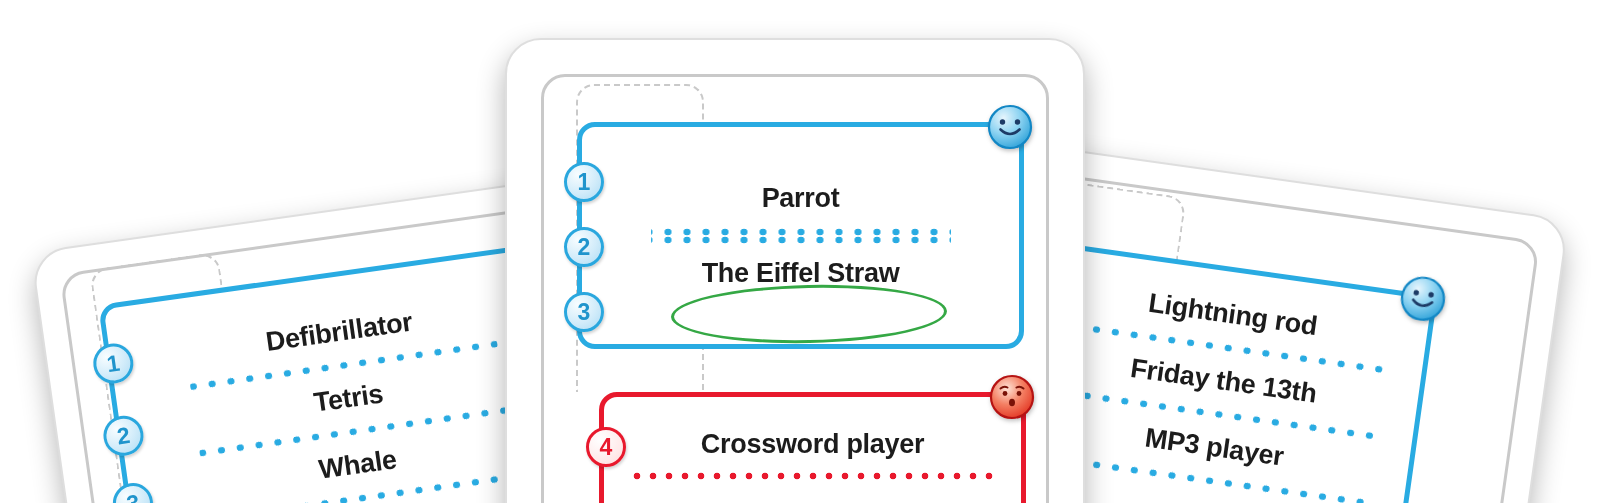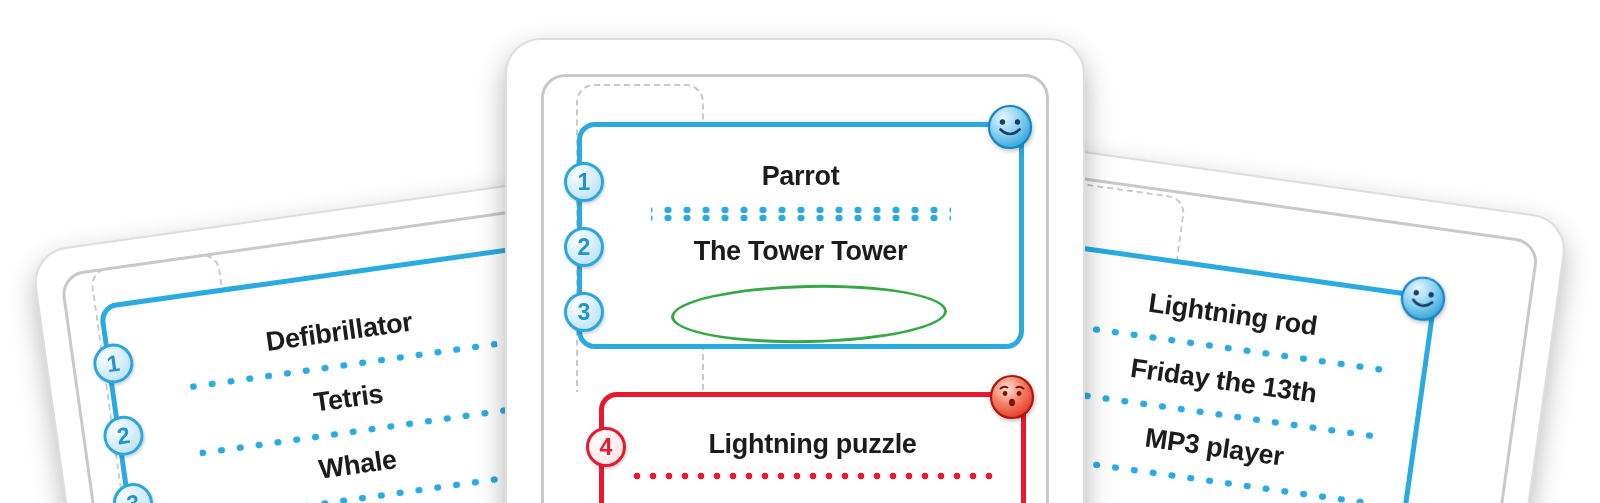--- a/index.html
+++ b/index.html
@@ -66,21 +66,21 @@
   .card-center .zone.blue .badge:nth-of-type(1){ top:35px; }
   .card-center .zone.blue .badge:nth-of-type(2){ top:100px; }
   .card-center .zone.blue .badge:nth-of-type(3){ top:165px; }
   .card-center .zone.red  .badge { top:30px; }
   .card-left .zone.blue .badge:nth-of-type(1){ top:35px; }
   .card-left .zone.blue .badge:nth-of-type(2){ top:108px; }
   .card-left .zone.blue .badge:nth-of-type(3){ top:176px; }
 
   
   .zone-content { position:relative; width:100%; height:100%; }
-  .card-center .zone.blue .zone-content { padding-top:32px; }
+  .card-center .zone.blue .zone-content { padding-top:54px; }
   .card-left   .zone.blue .zone-content { padding-top:38px; }
   .card-right  .zone.blue .zone-content { padding-top:25px; }
   .card-center .zone.red  .zone-content { padding-top:30px; }
 
   .word {
     font-weight:bold; font-size:27px; line-height:34px;
     text-align:center; color:#1c1c1c; letter-spacing:-0.3px;
   }
   .word + .dots { margin-top:13px; }
   .dots + .word { margin-top:12px; }
@@ -183,35 +183,35 @@
         <circle cx="30.5" cy="18" r="2.7" fill="#1d3b66"></circle>
         <path d="M13.5 25.5 Q23 34.5 32.5 25.5" fill="none" stroke="#1d3b66" stroke-width="2.6" stroke-linecap="round"></path>
       </svg>
       <div class="badge">1</div>
       <div class="badge">2</div>
       <div class="badge">3</div>
       <div class="zone-content">
         <div class="word">Parrot</div>
         <div class="dots"></div>
         <div class="dots"></div>
-        <div class="word">The Tower Tower</div>
+        <div class="word">The Eiffel Straw</div>
       </div>
       <div class="green-ellipse"></div>
     </div>
 
     <div class="zone red">
       <svg class="face" viewBox="0 0 46 46">
         <circle cx="23" cy="23" r="21" fill="url(#faceRed)" stroke="#b61313" stroke-width="2.2"></circle>
         <path d="M11.5 14.5 Q15 11.5 18.5 13.5" fill="none" stroke="#7a1208" stroke-width="2" stroke-linecap="round"></path>
         <path d="M27.5 13.5 Q31 11.5 34.5 14.5" fill="none" stroke="#7a1208" stroke-width="2" stroke-linecap="round"></path>
         <circle cx="16" cy="19.5" r="2.4" fill="#7a1208"></circle>
         <circle cx="30" cy="19.5" r="2.4" fill="#7a1208"></circle>
         <ellipse cx="23" cy="28.5" rx="3" ry="3.8" fill="#7a1208"></ellipse>
       </svg>
       <div class="badge red">4</div>
       <div class="zone-content">
-        <div class="word">Lightning puzzle</div>
+        <div class="word">Crossword player</div>
         <div class="dots red"></div>
       </div>
     </div>
   </div>
 
 </div>
 
 </body></html>

